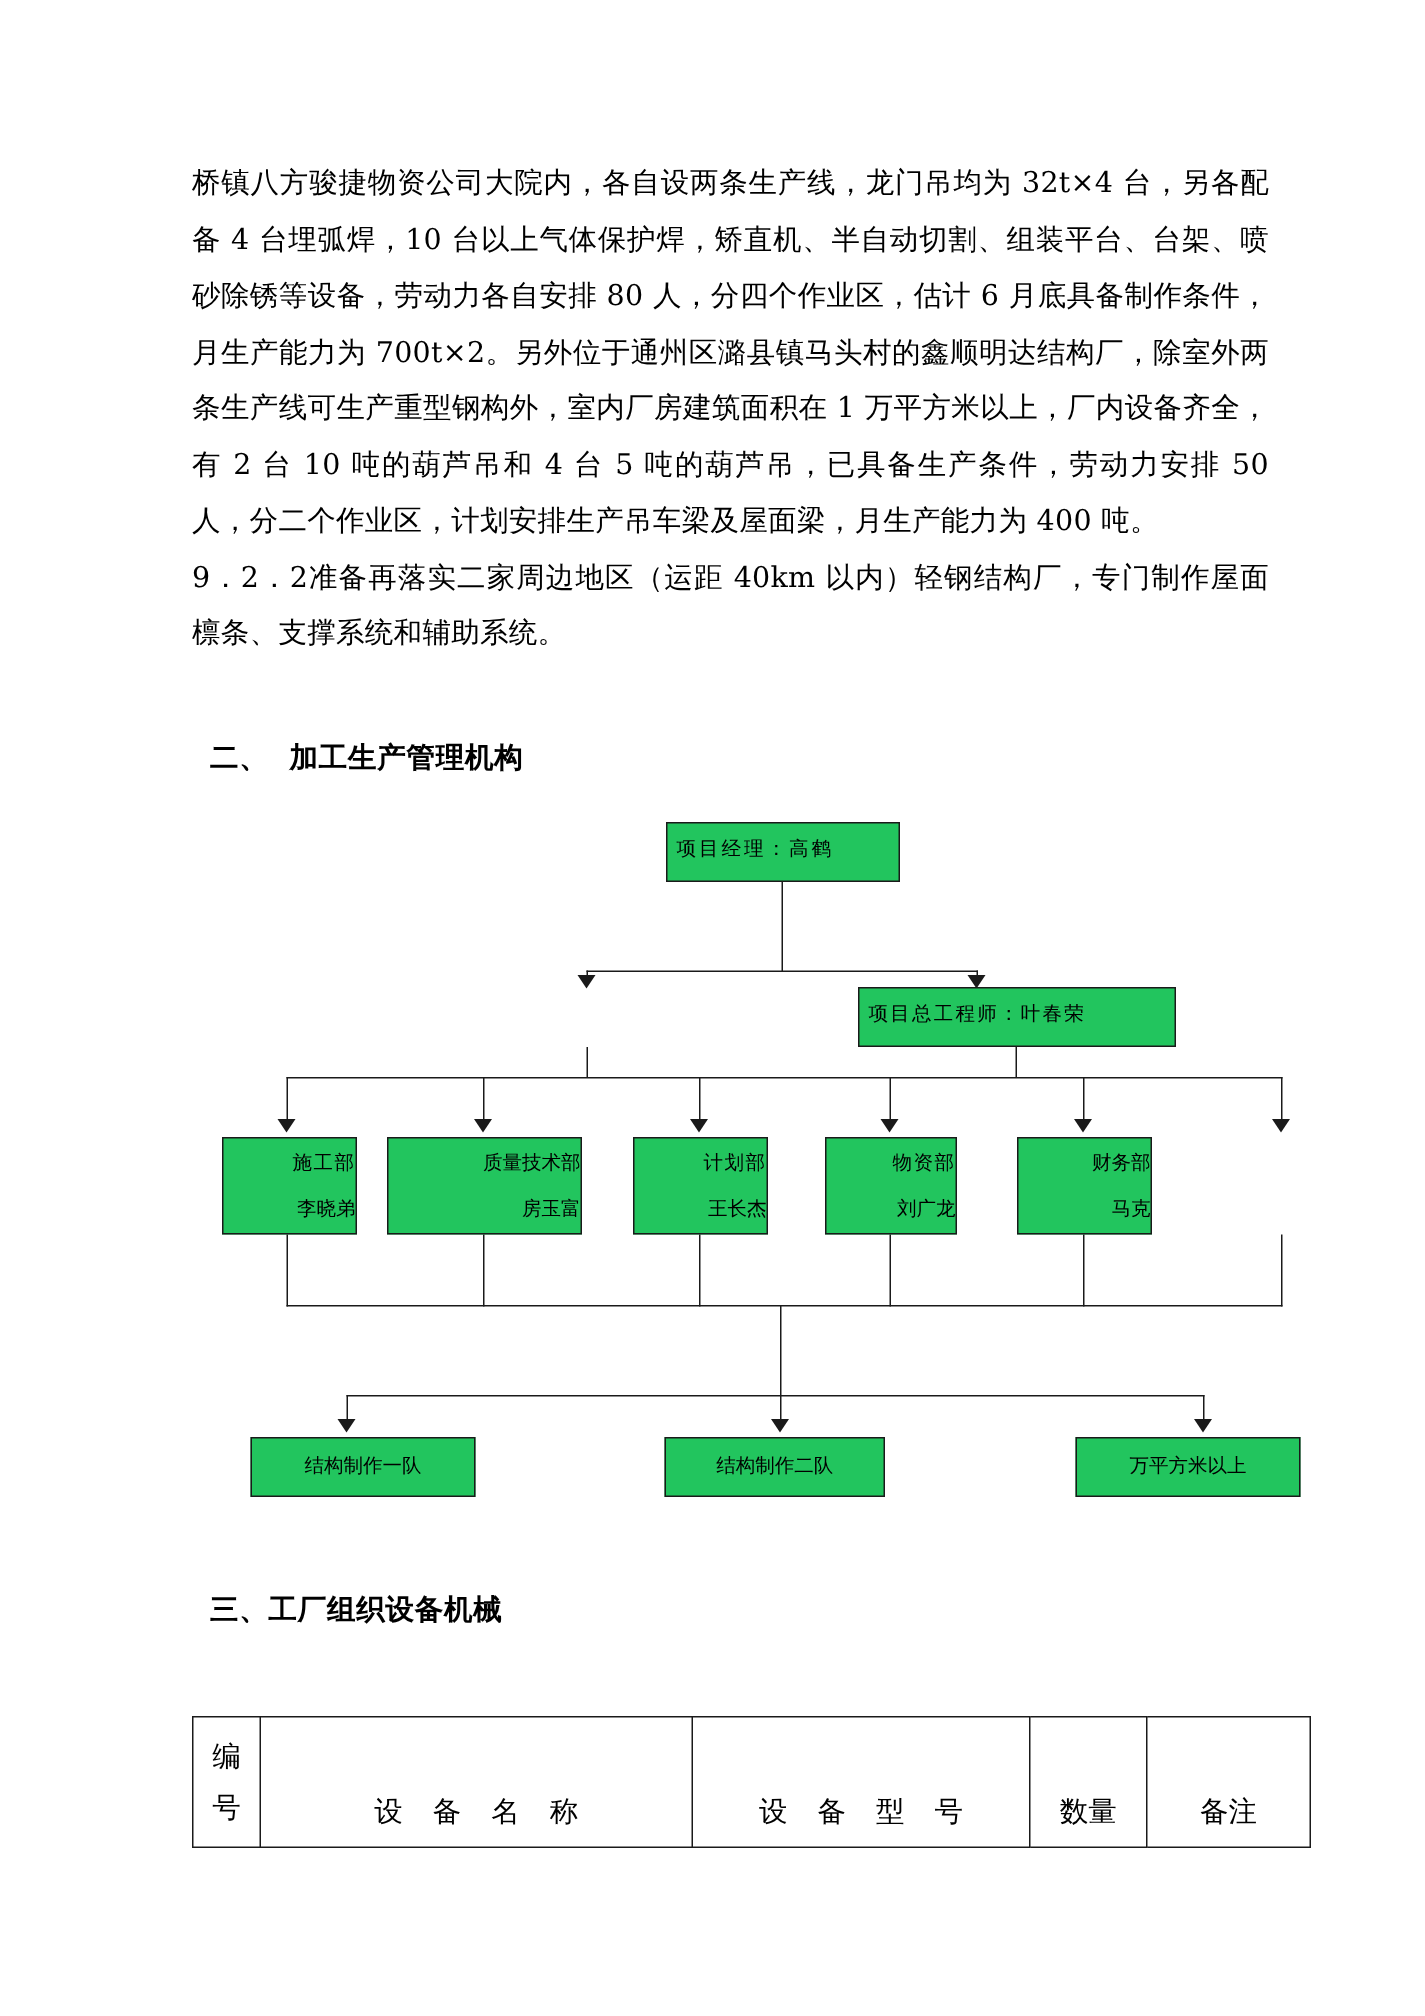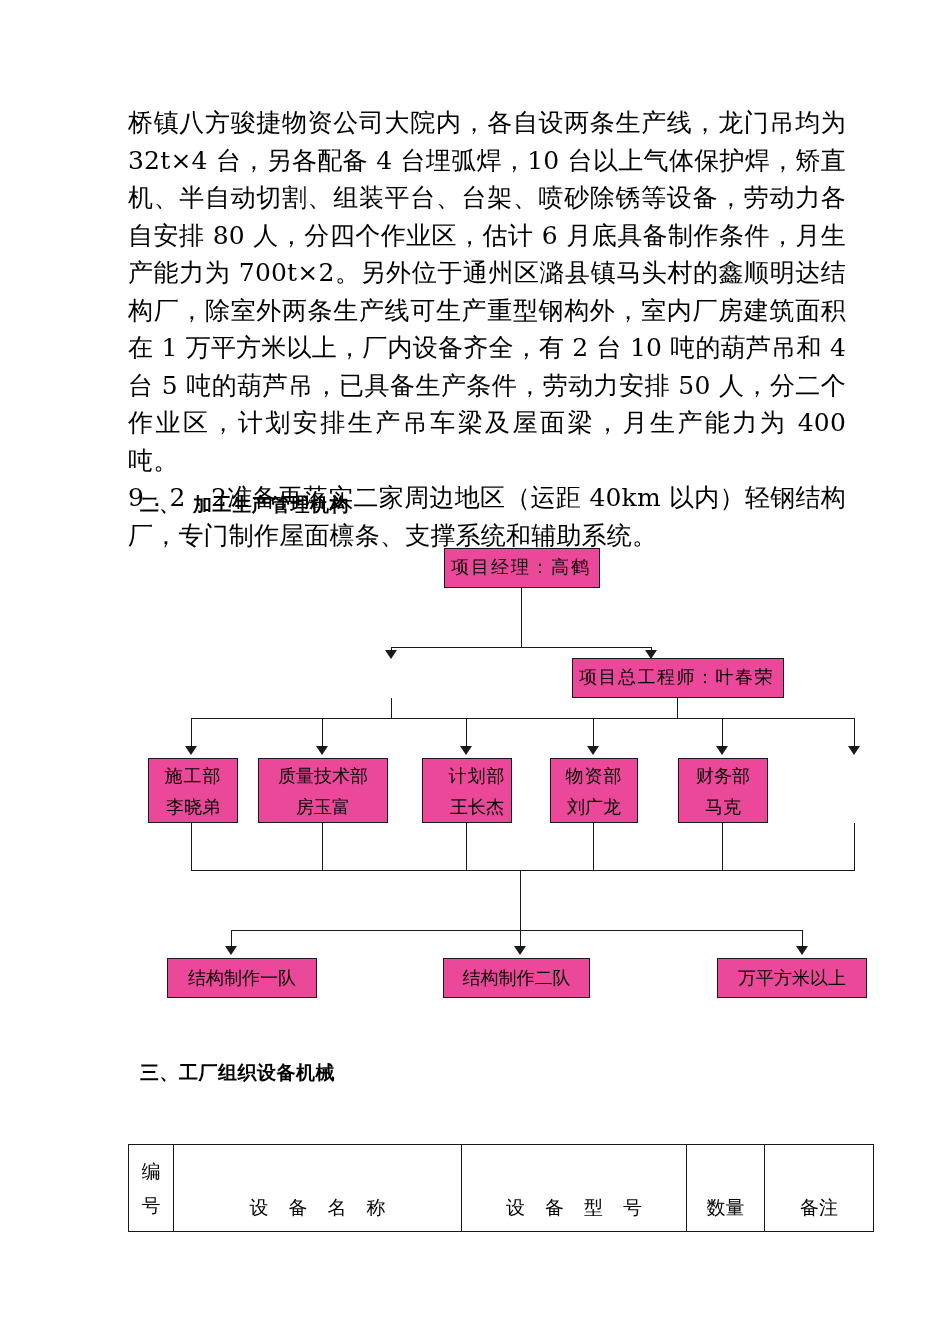--- a/index.html
+++ b/index.html
@@ -21,21 +21,21 @@
 
   
   .doc-body {
     position: absolute;
     left: 128px;
     top: 104px;
     width: 718px;
   }
   .para {
     margin: 0;
-    font-size: 25px;
+    font-size: 19px;
     line-height: 37.5px;
     text-align: justify;
     text-justify: inter-ideograph;
     letter-spacing: 0.2px;
   }
   .para.indent-none { text-indent: 0; }
 
   .heading {
     position: absolute;
     left: 140px;
@@ -54,22 +54,22 @@
     left: 0;
     top: 0;
     width: 950px;
     height: 1344px;
     pointer-events: none;
   }
   .node {
     position: absolute;
     box-sizing: border-box;
     border: 1.4px solid #1a1a1a;
-    background: #ec4899;
-    font-size: 18px;
+    background: #22c55e;
+    font-size: 13px;
     line-height: 30px;
     text-align: center;
     font-family: "DejaVu Serif", "Liberation Serif", serif;
   }
   .node .txt {
     display: block;
     white-space: nowrap;
   }
   
   .node.overflow {
@@ -103,20 +103,21 @@
   #node-chief-engineer .txt {
     letter-spacing: 1.5px;
     line-height: 36px;
   }
 
   
   .dept {
     top: 758px; height: 65px;
     line-height: 31px;
     padding-top: 1px;
+    text-align: right;
   }
   #node-dept-construction { left: 148px;  width: 90px;  }
   #node-dept-quality      { left: 258px;  width: 130px; }
   #node-dept-planning     { left: 422px;  width: 90px; padding-left: 20px;  }
   #node-dept-materials    { left: 550px;  width: 88px;  }
   #node-dept-finance      { left: 678px;  width: 90px;  }
   #node-dept-security     { left: 812px;  width: 86px;  }
   .dept .l2 { letter-spacing: 1px; }
 
   

